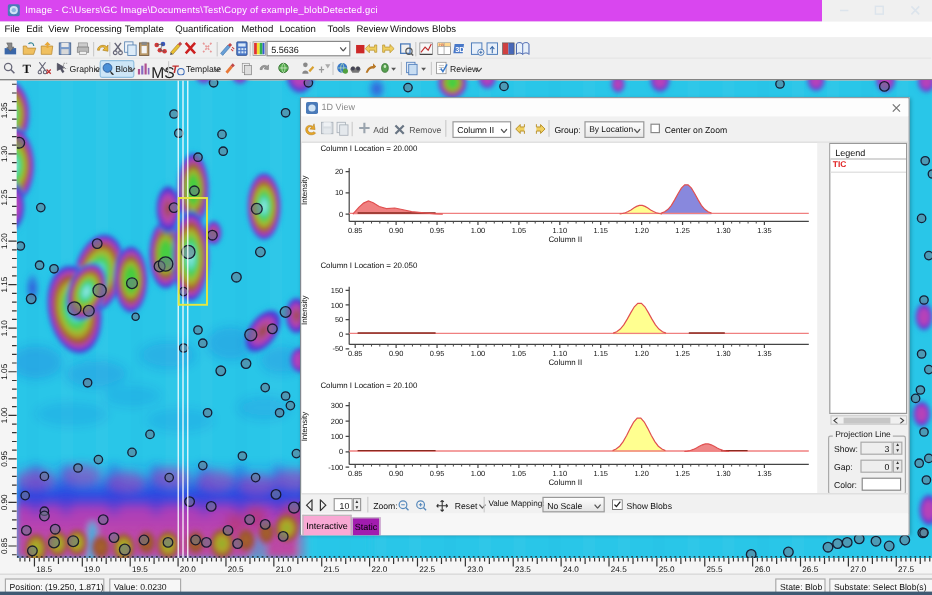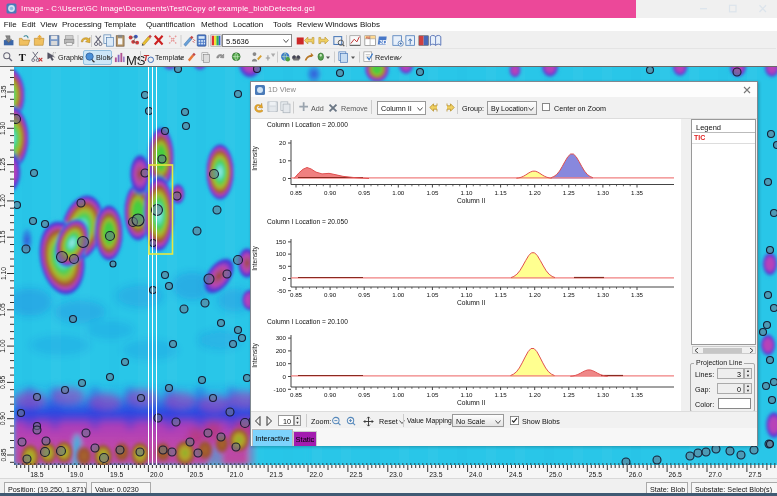--- a/index.html
+++ b/index.html
@@ -1,19 +1,19 @@
 <!DOCTYPE html>
 <html><head><meta charset="utf-8"><style>
 * { margin:0; padding:0; box-sizing:border-box; }
 html,body { width:777px; height:496px; overflow:hidden; }
 body { position:relative; font-family:"Liberation Sans", sans-serif; background:#f0f0f0; }
 .abs { position:absolute; }
 </style></head><body>
 
-<div class="abs" style="left:0;top:0;width:636px;height:17.5px;background:#ec4899;color:#fff">
+<div class="abs" style="left:0;top:0;width:685px;height:17.5px;background:#d946ef;color:#fff">
   <svg class="abs" style="left:6px;top:3px" width="11" height="11" viewBox="0 0 11 11">
     <rect x="0.5" y="0.5" width="10" height="10" rx="1.5" fill="#4a7ab8"></rect>
     <circle cx="5.5" cy="5.5" r="3.4" fill="#cfe3f5"></circle>
       <circle cx="5.5" cy="5.5" r="1.8" fill="#8fb8e0"></circle>
   </svg>
   <span class="abs" style="left:21px;top:4px;font-size:7.8px;letter-spacing:0.22px;white-space:nowrap">Image - C:\Users\GC Image\Documents\Test\Copy of example_blobDetected.gci</span>
   <svg class="abs" style="left:697px;top:0" width="80" height="18" viewBox="0 0 80 18">
     <line x1="3" y1="8.7" x2="10" y2="8.7" stroke="#dce4ec" stroke-width="1.3"></line>
     <rect x="32.5" y="5.3" width="6.5" height="6.5" fill="none" stroke="#dce4ec" stroke-width="1.2"></rect>
     <path d="M62.5 5.3 L69 12 M69 5.3 L62.5 12" stroke="#dce4ec" stroke-width="1.3"></path>
@@ -943,21 +943,21 @@
           <path d="M4 0 L1 2.5 L4 5" fill="none" stroke="#444" stroke-width="1"></path>
         </svg>
       <svg class="abs" style="right:1px;top:1px" width="5" height="5" viewBox="0 0 5 5">
           <path d="M1 0 L4 2.5 L1 5" fill="none" stroke="#444" stroke-width="1"></path>
         </svg>
       <div class="abs" style="left:10px;top:0.5px;width:39px;height:5.5px;background:#c6c6c6"></div>
     </div>
     <div class="abs" style="left:9px;top:240px;width:66px;height:53px">
       <div class="abs" style="left:0;top:4px;width:65px;height:49px;border:1px solid #aaa;border-radius:2px"></div>
       <div class="abs" style="left:4px;top:0;font-size:7px;color:#222;background:#f0f0f0;padding:0 2px">Projection Line</div>
-      <span class="abs" style="left:5px;top:11px;font-size:7.2px;color:#111">Lines:</span>
+      <span class="abs" style="left:5px;top:11px;font-size:7.2px;color:#111">Show:</span>
       <div class="abs" style="left:27px;top:9px;width:27px;height:11px;background:#eee;border:1px solid #aaa;font-size:7.2px;text-align:right;padding:1px 2px 0 0">3</div>
       <div class="abs" style="left:54px;top:9px;width:8px;height:11px;background:#e8e8e8;border:1px solid #aaa;font-size:4px;line-height:4.5px;text-align:center;color:#333">▲<br>▼</div>
       <span class="abs" style="left:5px;top:26px;font-size:7.2px;color:#111">Gap:</span>
       <div class="abs" style="left:27px;top:24px;width:27px;height:11px;background:#eee;border:1px solid #aaa;font-size:7.2px;text-align:right;padding:1px 2px 0 0">0</div>
       <div class="abs" style="left:54px;top:24px;width:8px;height:11px;background:#e8e8e8;border:1px solid #aaa;font-size:4px;line-height:4.5px;text-align:center;color:#333">▲<br>▼</div>
       <span class="abs" style="left:5px;top:41px;font-size:7.2px;color:#111">Color:</span>
       <div class="abs" style="left:28px;top:39px;width:33px;height:11px;background:#fff;border:1px solid #888"></div>
     </div>
   </div>
   <div class="abs" style="left:0;top:329px;width:506px;height:17px;background:#f1f1f1;border-top:1px solid #ddd">
@@ -990,21 +990,21 @@
       <div class="abs" style="left:201px;top:2px;width:52px;height:13px;background:linear-gradient(#fdfdfd,#e4e4e4);border:1px solid #999;font-size:7.2px;padding:2px 0 0 3px;color:#111">No Scale<svg style="position:absolute;right:2px;top:4.5px" width="6" height="4" viewBox="0 0 6 4">
           <path d="M0.5 0.5 L3 3.5 L5.5 0.5" fill="none" stroke="#555" stroke-width="1"></path>
         </svg></div>
       <svg class="abs" style="left:259px;top:3.5px" width="9" height="9" viewBox="0 0 11 11">
         <rect x="0.5" y="0.5" width="10" height="10" fill="#fff" stroke="#777" stroke-width="1"></rect>
         <path d="M2.5 5.5 L4.5 7.5 L8.5 2.5" fill="none" stroke="#222" stroke-width="1.3"></path>
       </svg>
       <span class="abs" style="left:271px;top:5px;font-size:7.2px;color:#111">Show Blobs</span>
   </div>
   <div class="abs" style="left:0;top:346px;width:506px;height:18px;background:#f7f7f7">
-    <div class="abs" style="left:1px;top:1px;width:41px;height:17px;background:#7dd3fc;border:1px solid #bbb;border-bottom:none;font-size:7.5px;text-align:center;padding-top:4px">Interactive</div>
+    <div class="abs" style="left:1px;top:1px;width:41px;height:17px;background:#f9a8d4;border:1px solid #bbb;border-bottom:none;font-size:7.5px;text-align:center;padding-top:4px">Interactive</div>
     <div class="abs" style="left:42px;top:3px;width:24px;height:15px;background:#a21caf;border:1px solid #ccc;border-bottom:none;font-size:7.5px;text-align:center;padding-top:3px">Static</div>
   </div>
   <div class="abs" style="left:-250px;top:-81px;width:777px;height:496px;pointer-events:none">
       <div style="position:absolute;left:266px;top:120px;font-size:6.6px;color:#111;white-space:nowrap">Column I Location = 20.000</div>
       <svg width="440" height="104" viewBox="245 120 440 104" style="position:absolute;left:245px;top:120px" xmlns="http://www.w3.org/2000/svg">
         <line x1="290" y1="183.5" x2="290" y2="139" stroke="#444" stroke-width="1"></line>
         <line x1="287" y1="142.0" x2="290" y2="142.0" stroke="#444" stroke-width="1"></line>
         <text x="285" y="144.2" font-size="6.2" fill="#111" text-anchor="end" font-family="Liberation Sans, sans-serif">20</text>
         <line x1="287" y1="159.8" x2="290" y2="159.8" stroke="#444" stroke-width="1"></line>
         <text x="285" y="161.9" font-size="6.2" fill="#111" text-anchor="end" font-family="Liberation Sans, sans-serif">10</text>

